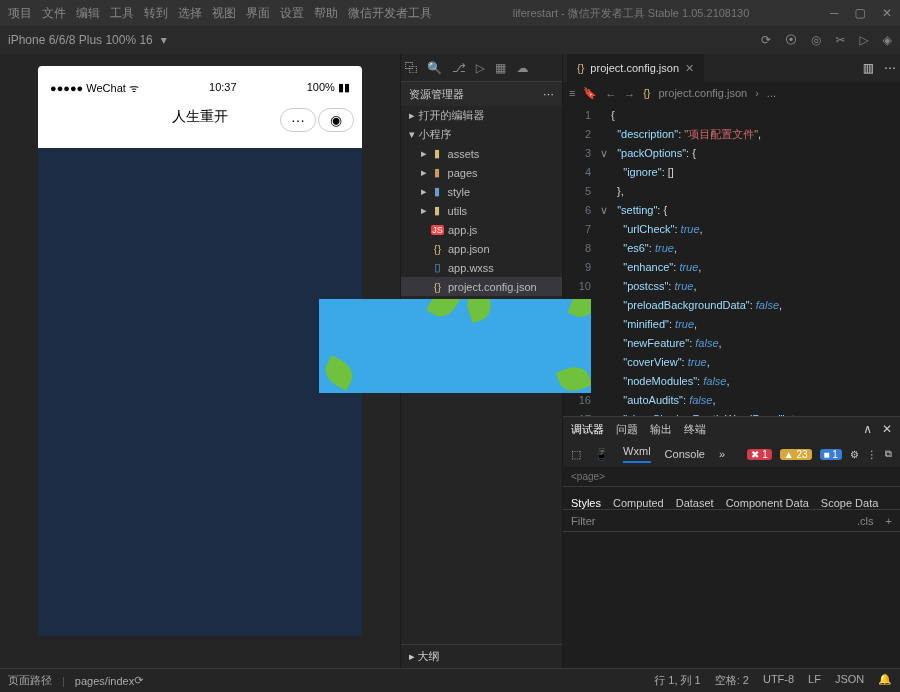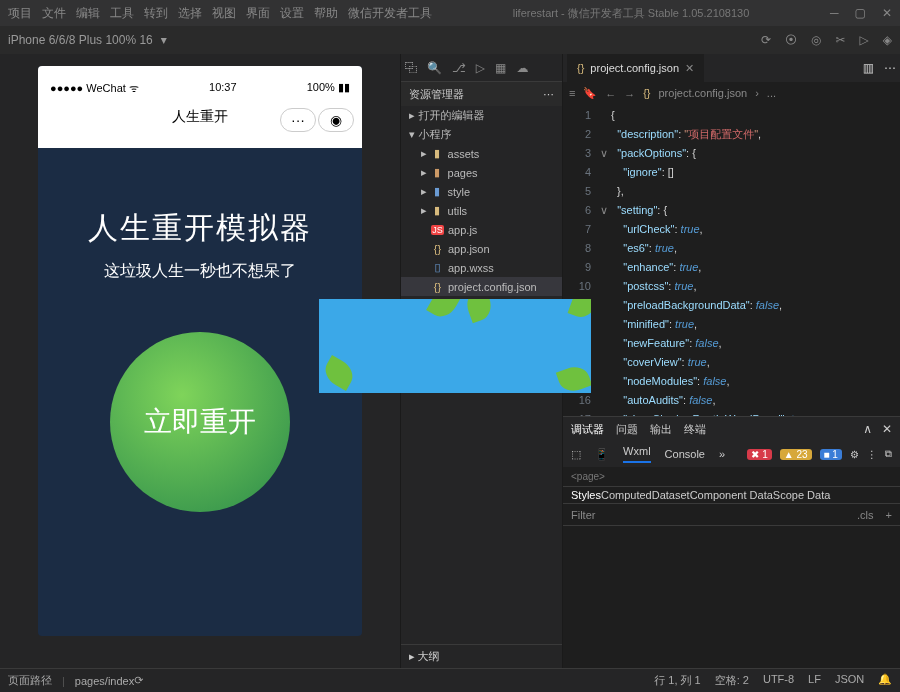--- a/index.html
+++ b/index.html
@@ -54,21 +54,21 @@
 .debug-tabs { display: flex; gap: 12px; font-size: 11px; }
 .debug-tabs .act { color: #fff; }
 .sub-tabs { height: 26px; display: flex; align-items: center; padding: 0 8px; gap: 14px; font-size: 11px; background: #252526; justify-content: space-between; }
 .wxml-act { border-bottom: 2px solid #1a73e8; padding-bottom: 4px; }
 .warn-badges { display: flex; gap: 8px; align-items: center; font-size: 10px; }
 .b { padding: 0 4px; border-radius: 3px; color: #fff; }
 .b-err { background: #d73a49; }
 .b-warn { background: #d7a83a; }
 .b-info { background: #3a7dd7; }
 .page-line { padding: 4px 8px; color: #777; font-size: 10px; }
-.styles-tabs { height: 18px; display: flex; padding: 0 8px; align-items: center; border-top: 1px solid #3a3a3a; border-bottom: 1px solid #3a3a3a; font-size: 11px; }
+.styles-tabs { height: 24px; display: flex; gap: 12px; padding: 0 8px; align-items: flex-end; border-top: 1px solid #3a3a3a; border-bottom: 1px solid #3a3a3a; font-size: 11px; }
 .styles-tabs .act { color: #fff; }
 .filter-row { height: 22px; display: flex; align-items: center; padding: 0 8px; color: #888; gap: 8px; border-bottom: 1px solid #3a3a3a; justify-content: space-between; font-size: 11px; }
 .statusbar { height: 24px; background: #252526; display: flex; align-items: center; padding: 0 8px; justify-content: space-between; font-size: 11px; color: #aaa; border-top: 1px solid #3a3a3a; }
 .floating-img { position: absolute; left: 319px; top: 299px; width: 272px; height: 94px; background: #3ba8e8; overflow: hidden; }
 .leaf { position: absolute; width: 30px; height: 24px; background: #6fc13e; border-radius: 0 60% 0 60%; transform: rotate(30deg); }
 </style>
 </head>
 <body>
 
 <div class="topbar">
@@ -115,25 +115,20 @@
         <span>●●●●● <span>WeChat</span> ᯤ</span>
         <span>10:37</span>
         <span><span>100%</span> ▮▮</span>
       </div>
       <div class="phone-nav">
         <span>人生重开</span>
         <div class="phone-nav-btns">
           <div class="nav-btn">···</div>
           <div class="nav-btn">◉</div>
         </div>
-      </div>
-      <div class="phone-content">
-        <div class="phone-title">人生重开模拟器</div>
-        <div class="phone-sub">这垃圾人生一秒也不想呆了</div>
-        <div class="restart-btn">立即重开</div>
       </div>
     </div>
   </div>
 
   <div class="mid-panel">
     <div class="mid-tabs">
       <span style="color:#fff">⿻</span>
       <span>🔍</span>
       <span>⎇</span>
       <span>▷</span>

